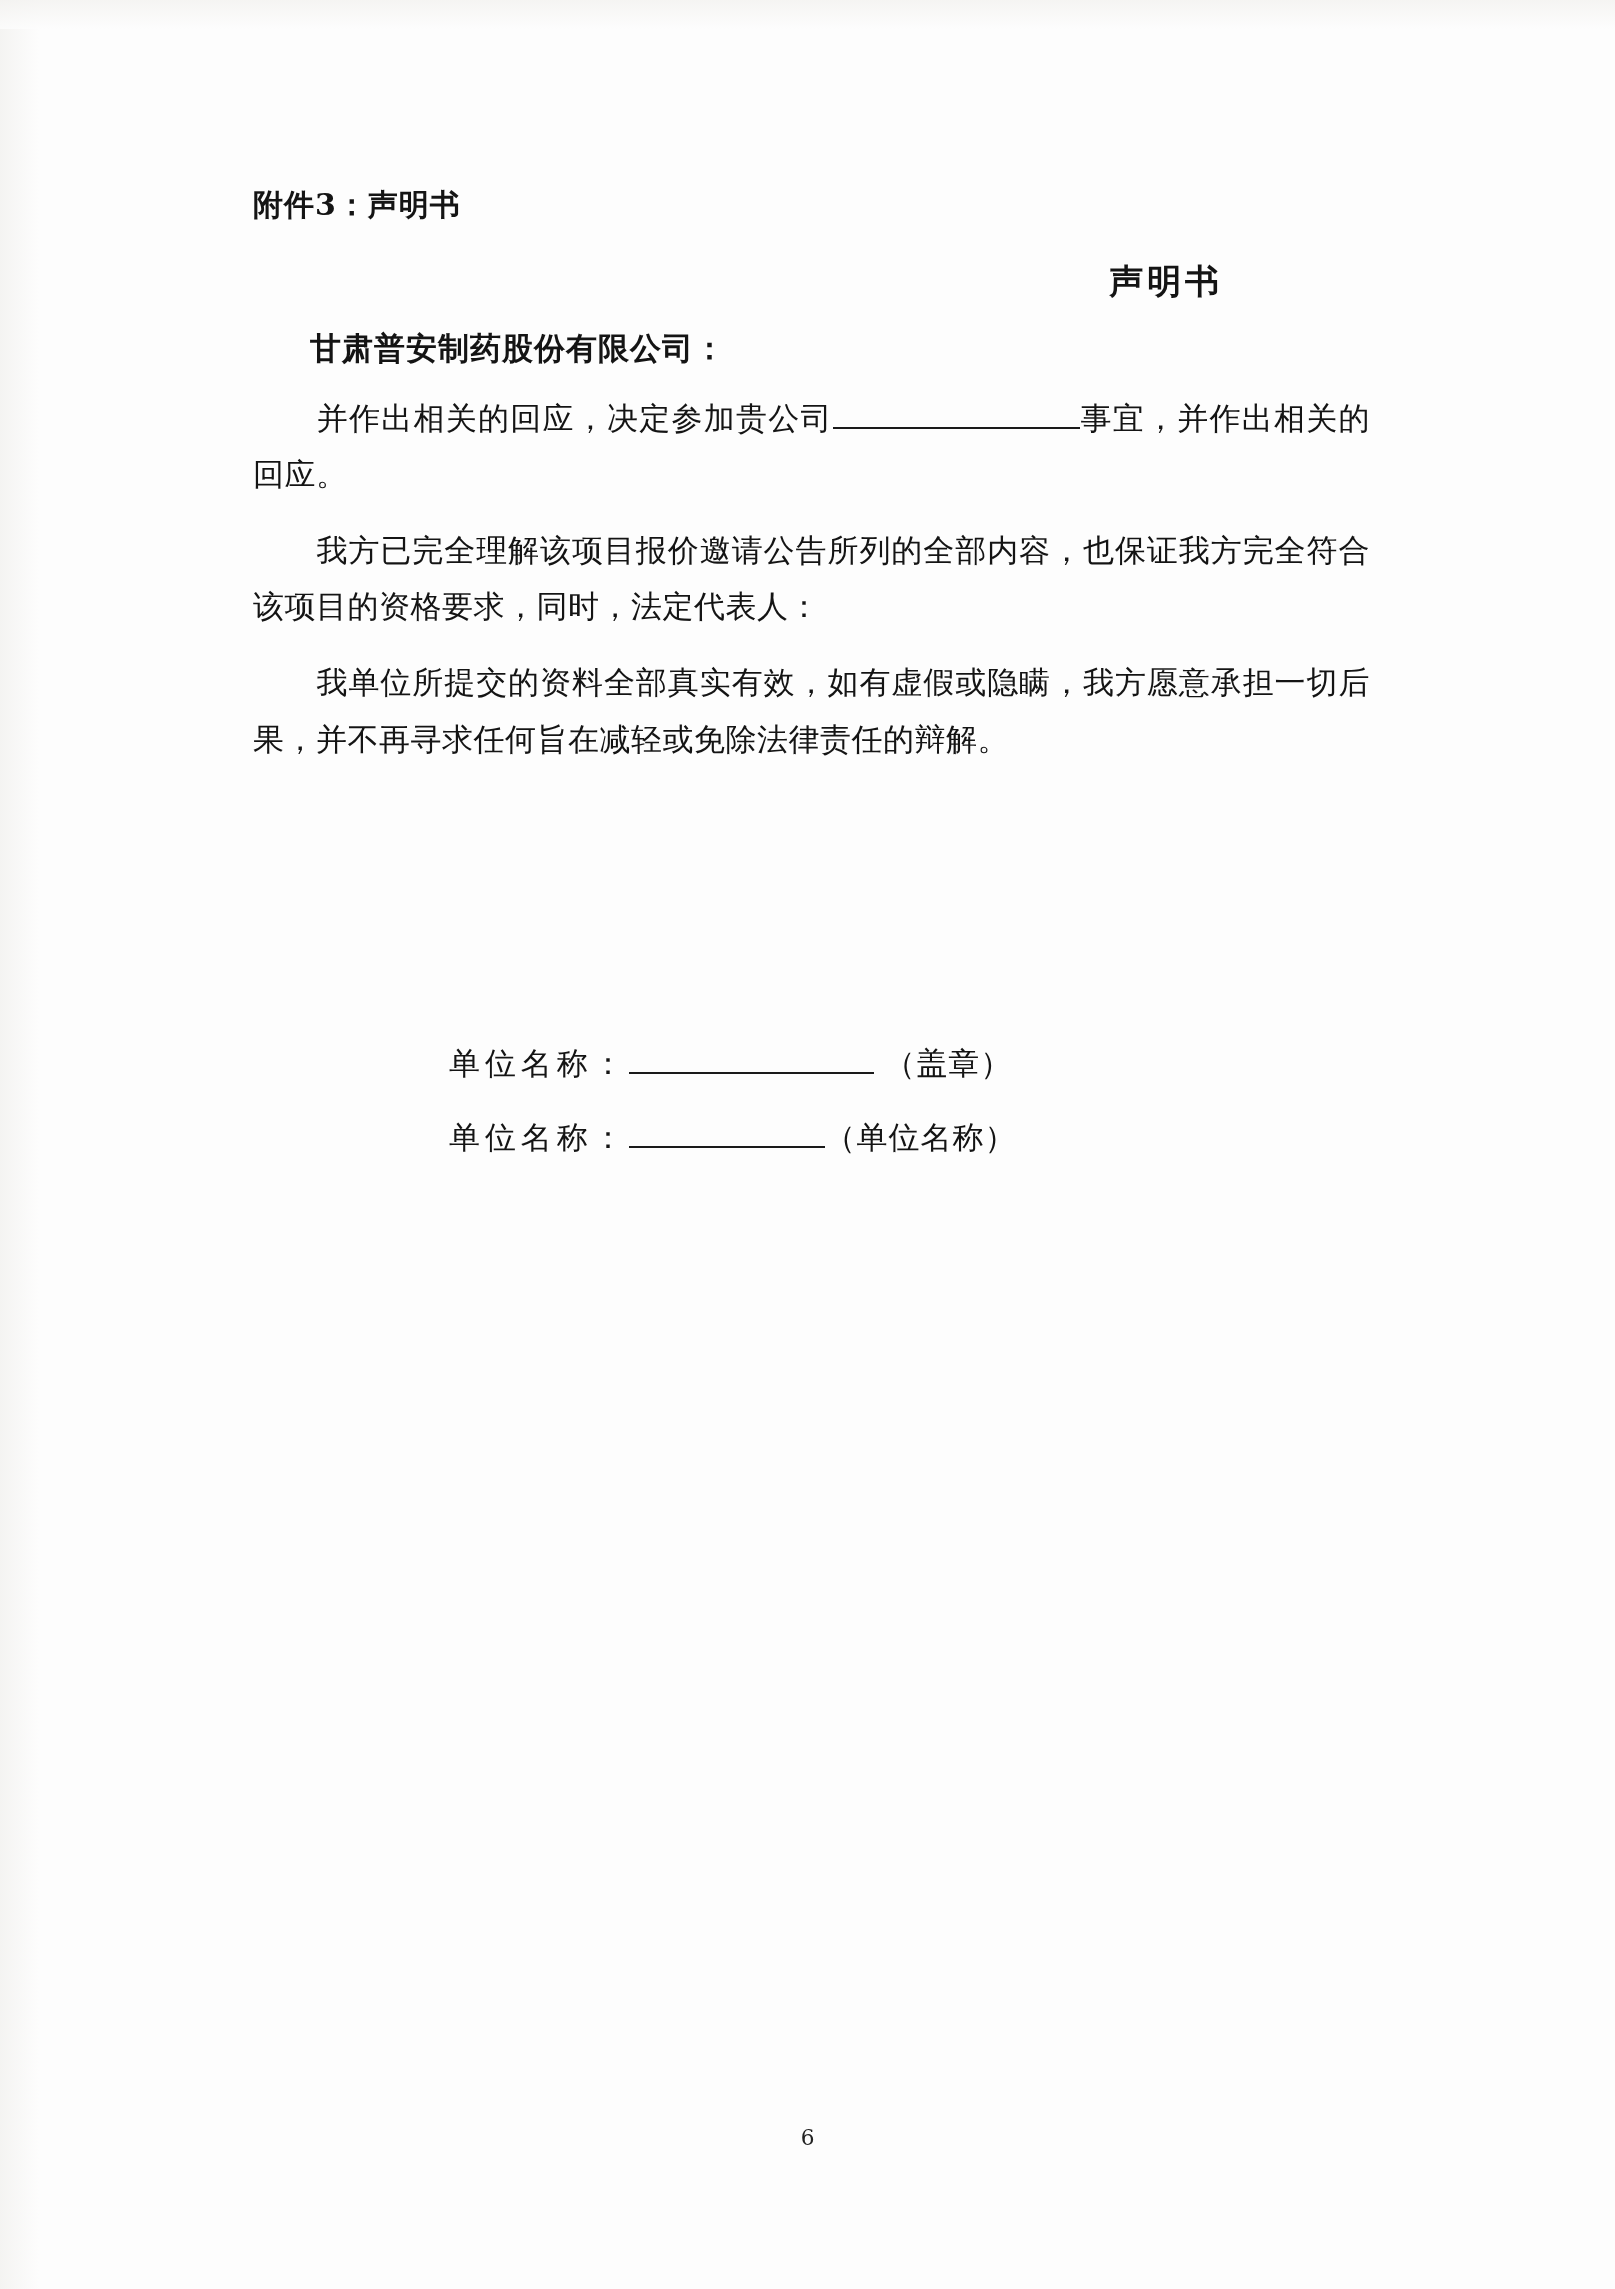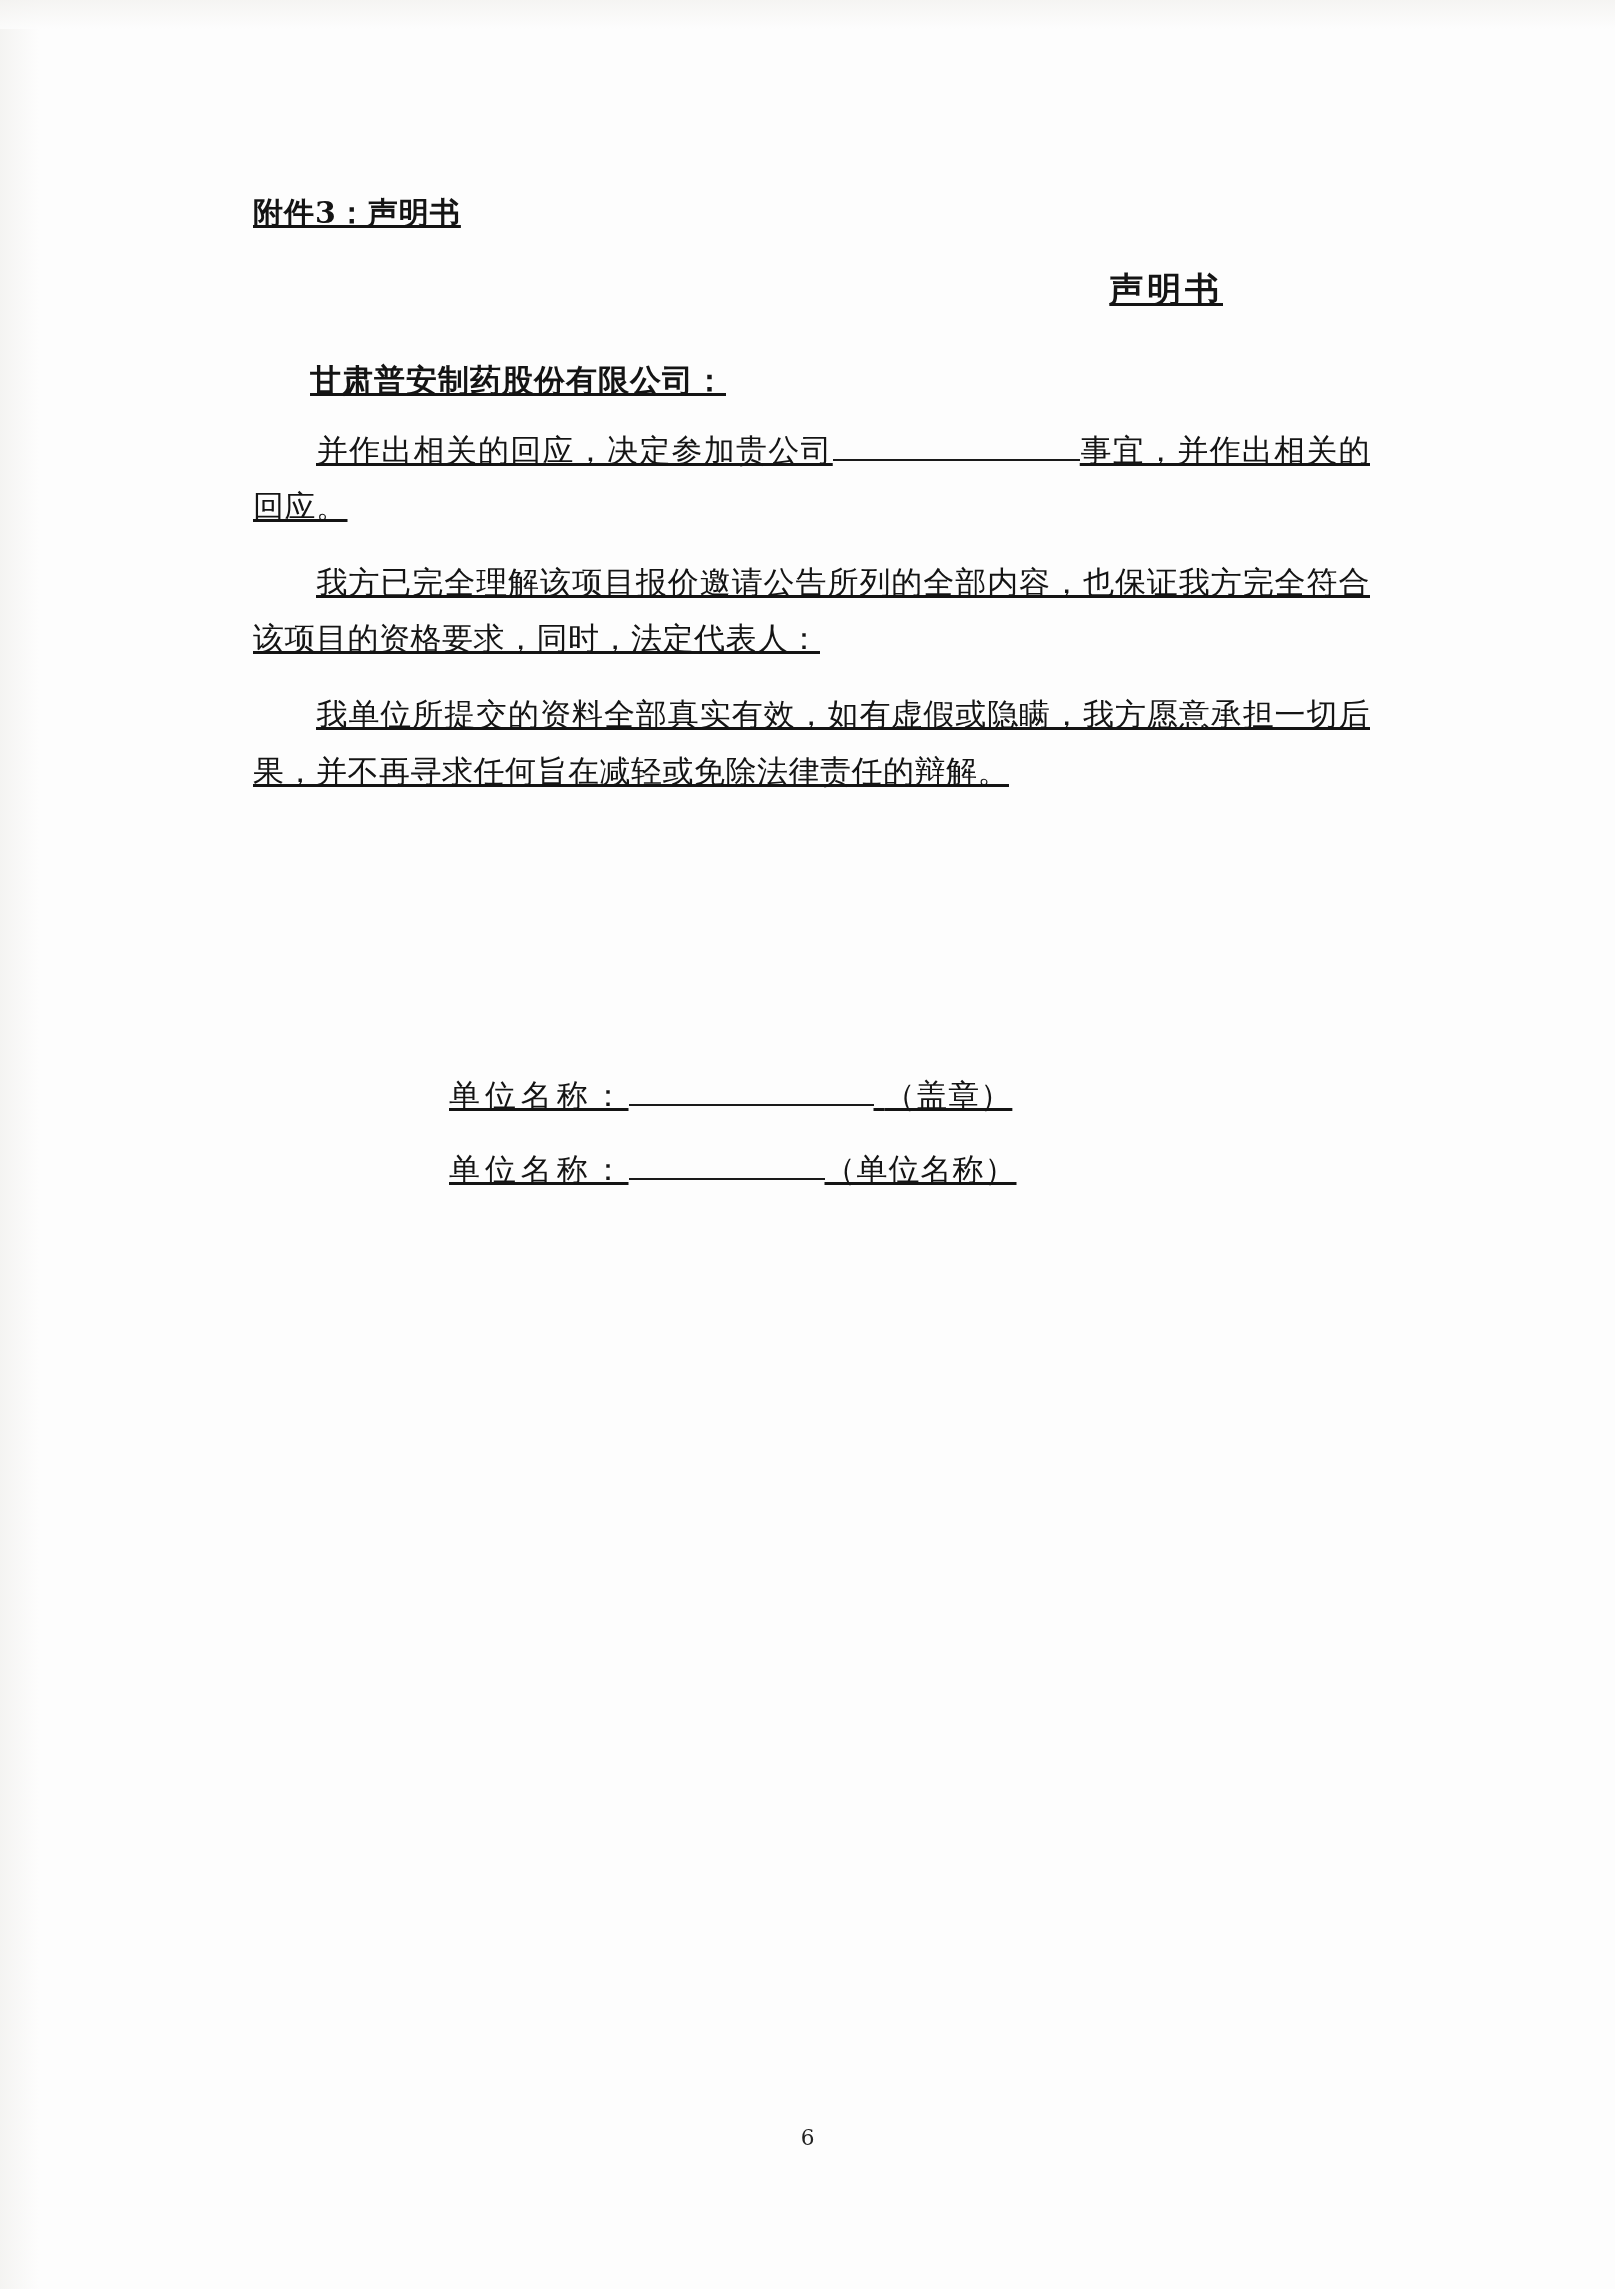--- a/index.html
+++ b/index.html
@@ -34,23 +34,22 @@
     position: absolute;
     left: 0; right: 0; top: 0;
     height: 29px;
     background: linear-gradient(to bottom, #f3f2f0, #fdfdfd);
     opacity: .8;
   }
 
   .content {
     position: absolute;
     left: 253px;
-    top: 192px;
+    top: 184px;
     width: 1117px;
-    text-decoration: underline;
   }
 
   .attachment-line {
     font-size: 30px;
     letter-spacing: 1px;
     line-height: 1.4;
     font-weight: 600;
     font-family: "DejaVu Serif", "Liberation Serif", serif;
   }
 
@@ -60,21 +59,21 @@
     font-weight: 700;
     letter-spacing: 3.9px;
     margin-top: 33px;
     padding-right: 147px;
   }
 
   .addressee {
     font-size: 31px;
     font-weight: 700;
     letter-spacing: 1px;
-    margin-top: 47px;
+    margin-top: 23px;
     padding-left: 57px;
   }
 
   .para {
     font-size: 31px;
     line-height: 1.82;
     letter-spacing: 0.5px;
     margin-top: 19.6px;
     text-align: justify;
   }

